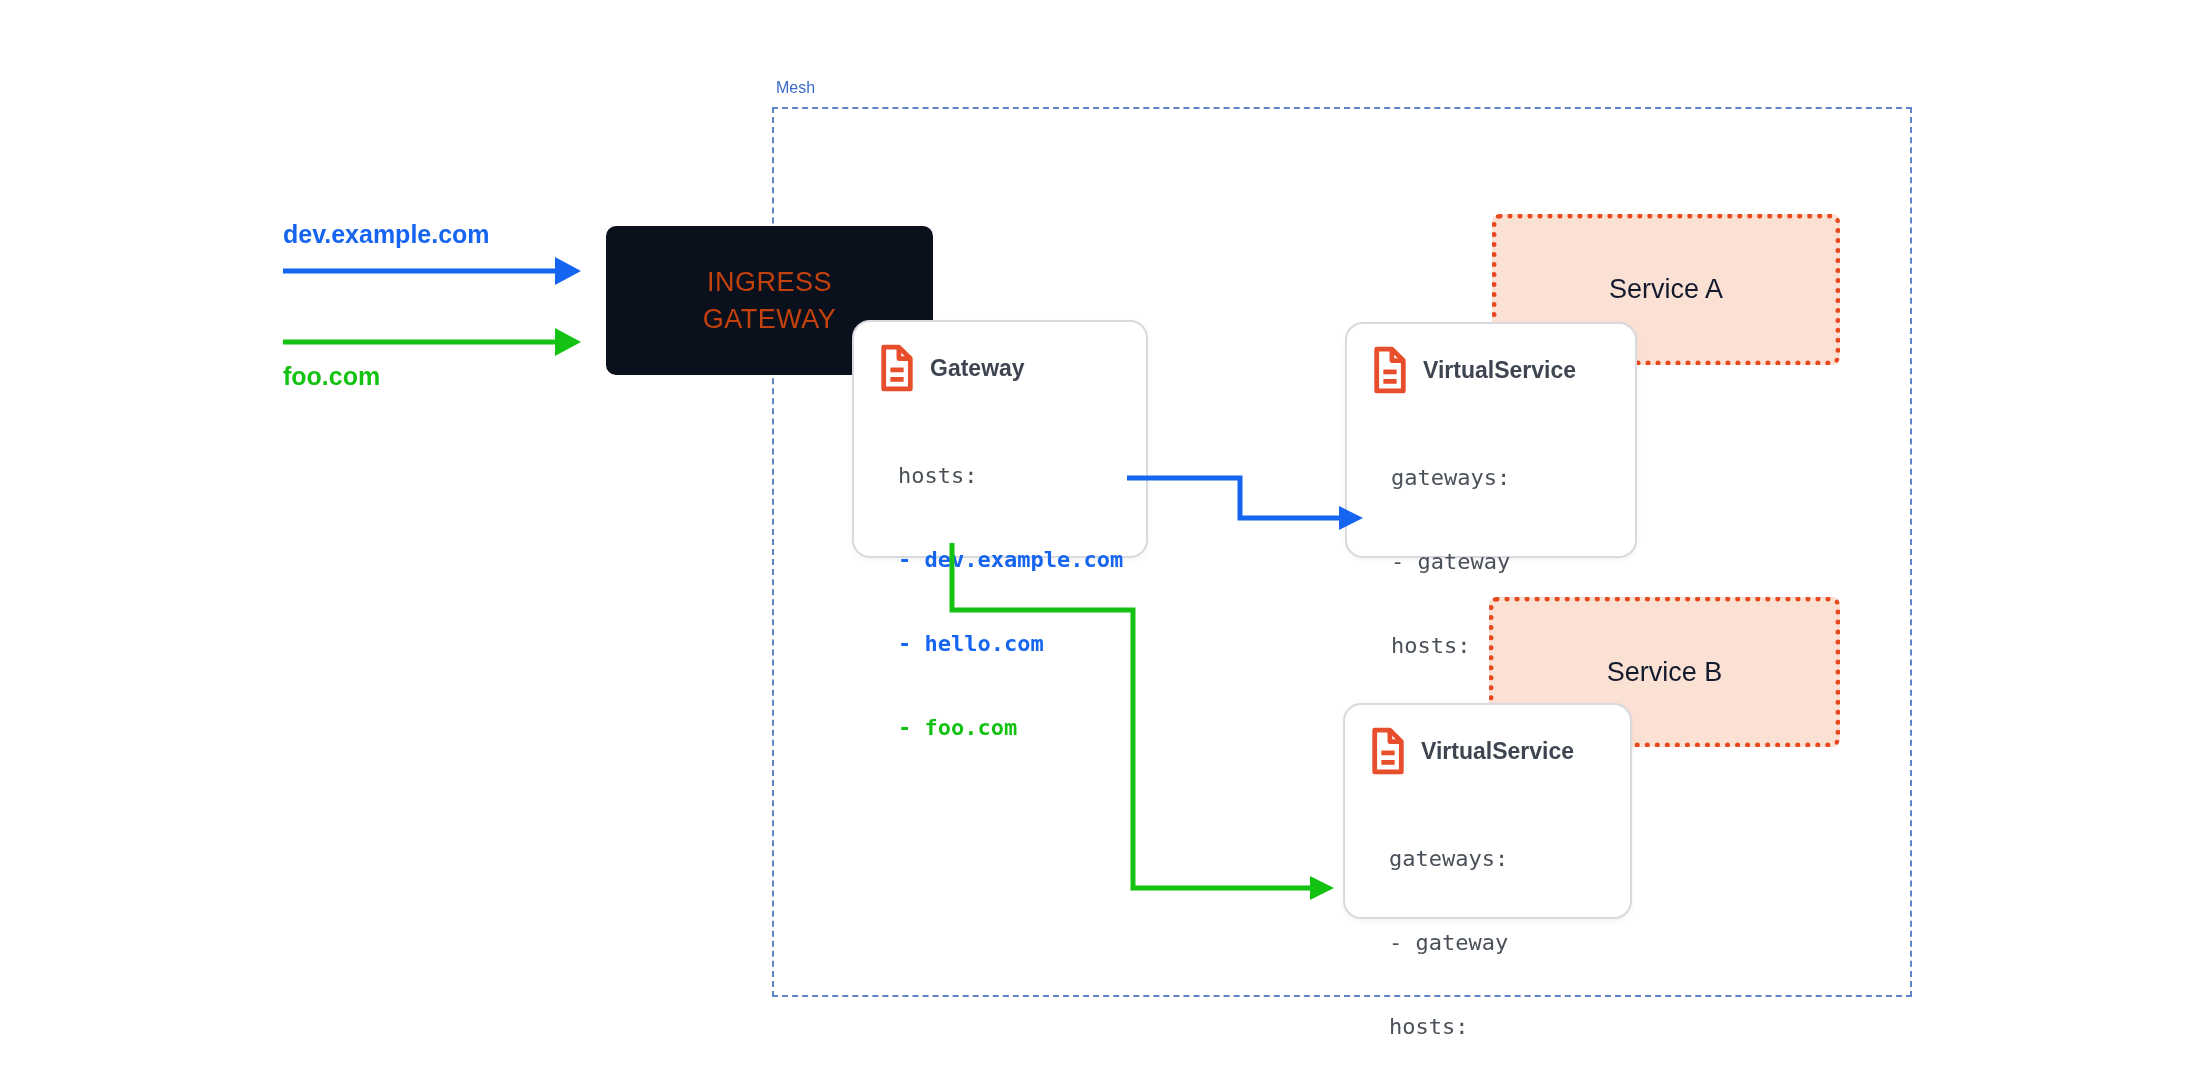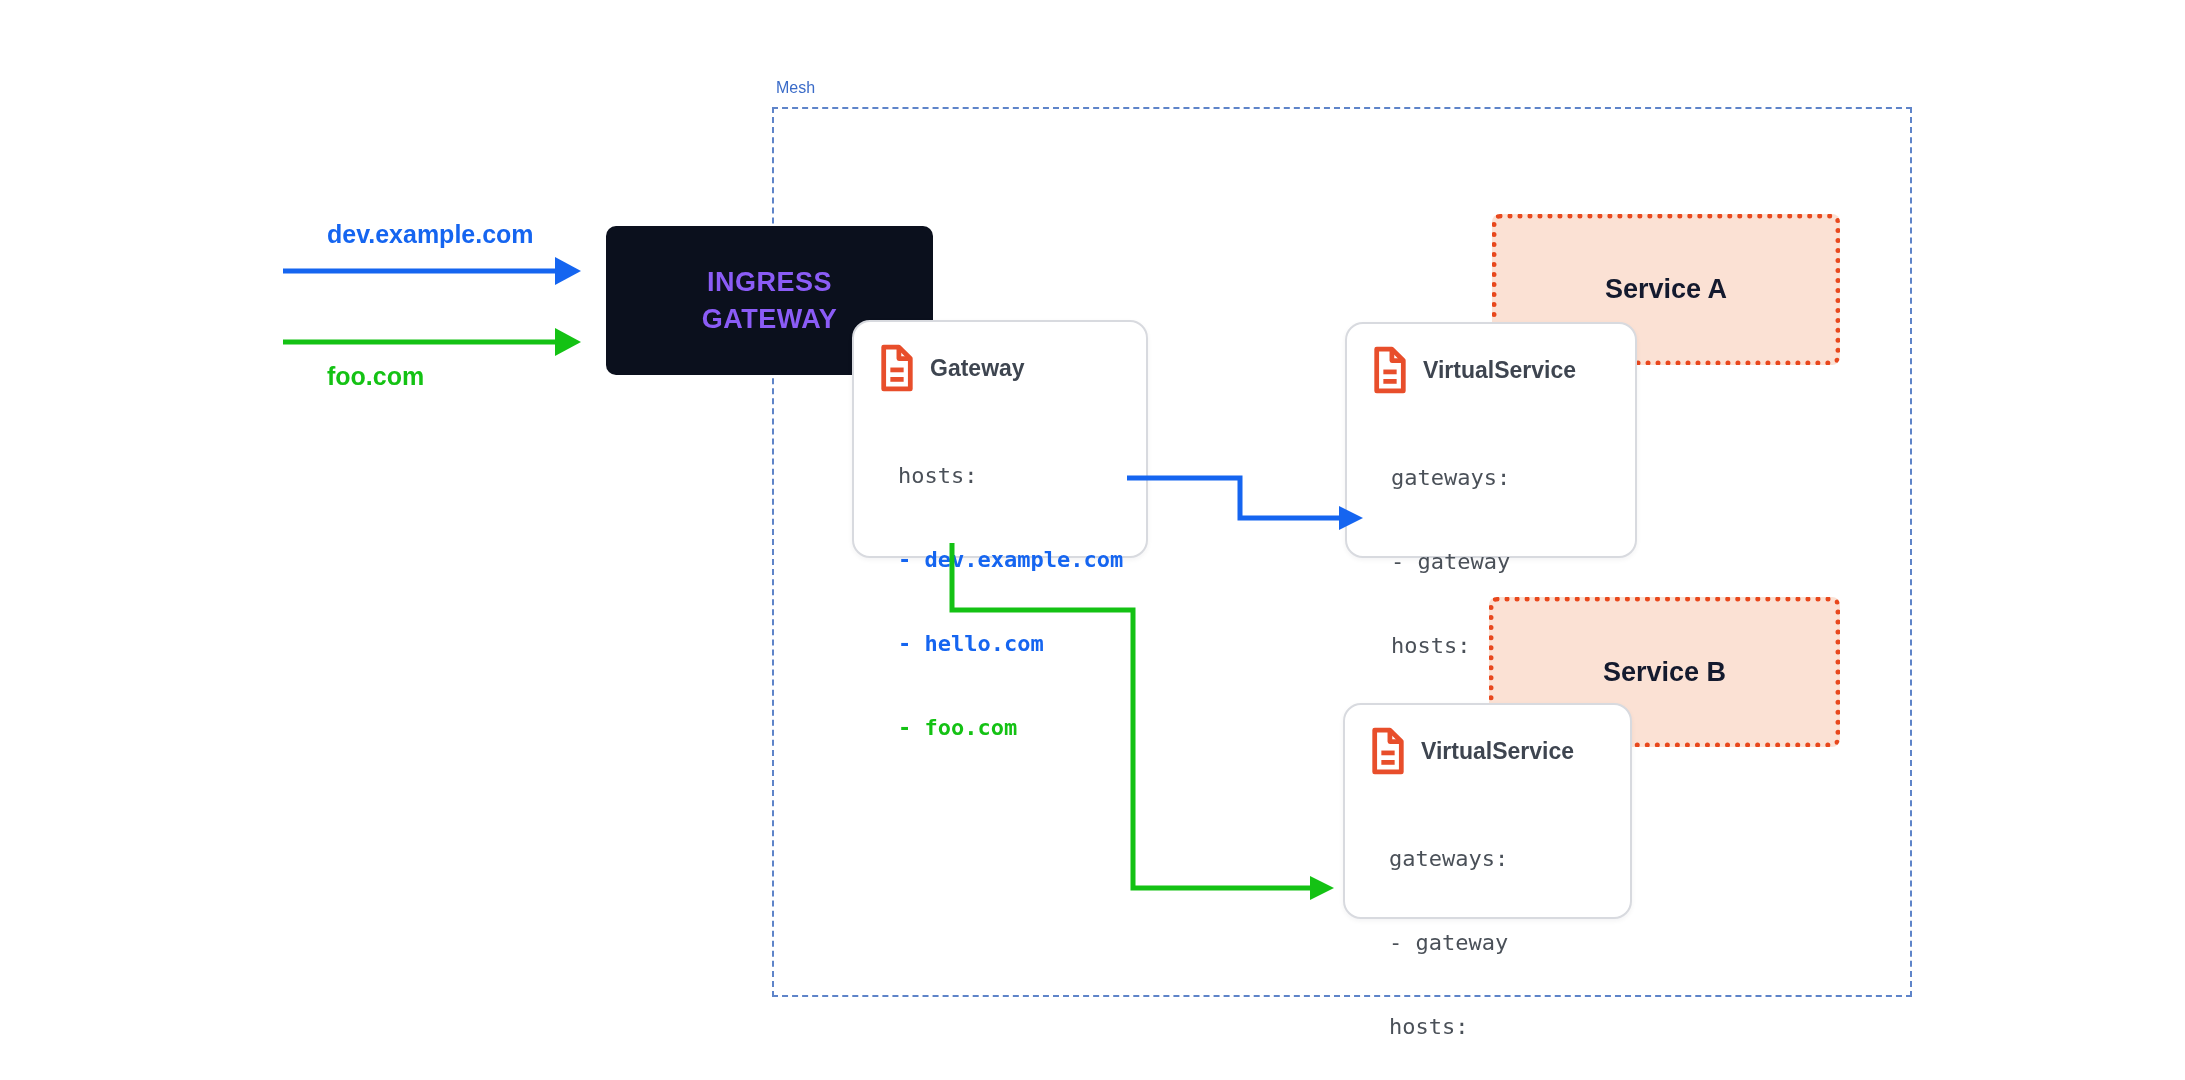--- a/index.html
+++ b/index.html
@@ -39,53 +39,52 @@
     font-size: 16px;
     color: var(--mesh-label);
     z-index: 1;
   }
   
   .ext-host {
     position: absolute;
     font-size: 25px;
     font-weight: bold;
     z-index: 4;
-    margin-left: 44px;
   }
   .ext-host.blue { left: 283px; top: 220px; color: var(--blue); }
   .ext-host.green { left: 283px; top: 362px; color: var(--green); text-align: center; }
   
   .ingress {
     position: absolute;
     left: 606px; top: 226px;
     width: 327px; height: 149px;
     background: var(--dark);
     border-radius: 10px;
     display: flex;
     flex-direction: column;
     align-items: center;
     justify-content: center;
-    color: #8b5cf6;
+    color: #c2410c;
     font-size: 27px;
-    font-weight: bold;
+    font-weight: normal;
     letter-spacing: 0.5px;
     line-height: 37px;
     z-index: 3;
   }
   
   .service-box {
     position: absolute;
     background: var(--peach);
     border: 5px dotted var(--service-border);
     border-radius: 8px;
     display: flex;
     align-items: center;
     justify-content: center;
     font-size: 27px;
-    font-weight: bold;
+    font-weight: normal;
     color: var(--service-text);
     z-index: 2;
   }
   .service-a { left: 1492px; top: 214px; width: 348px; height: 151px; }
   .service-b { left: 1489px; top: 597px; width: 351px; height: 150px; }
   
   .card {
     position: absolute;
     background: #ffffff;
     border: 2px solid #D8DADF;

